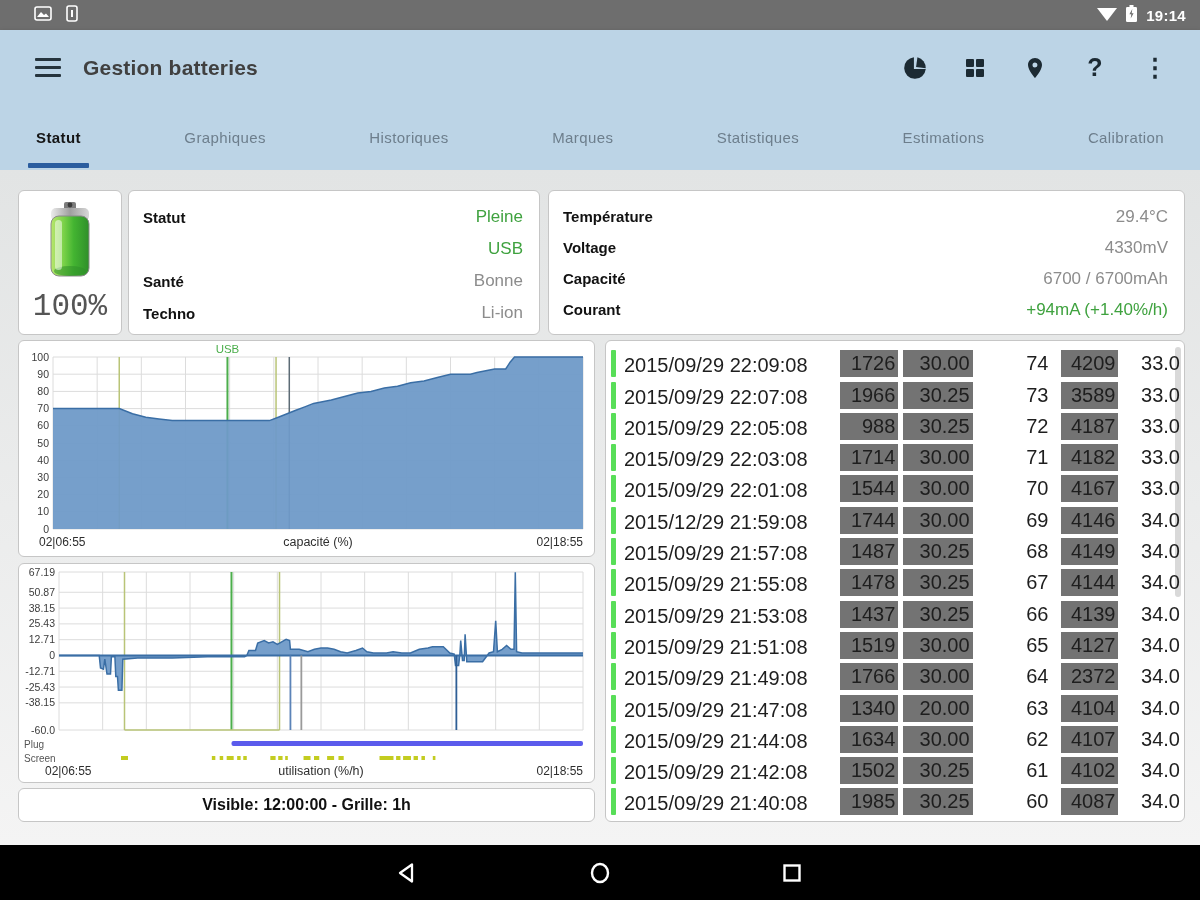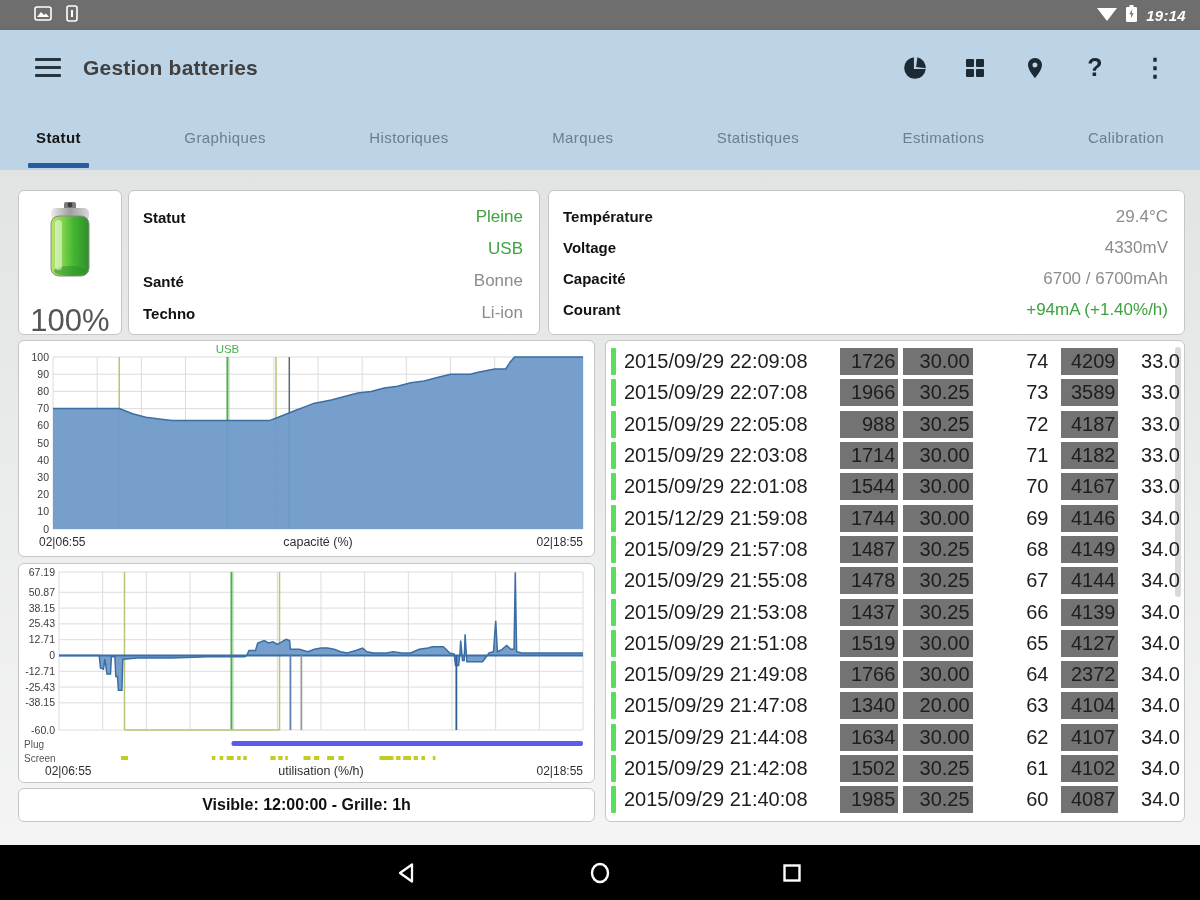--- a/index.html
+++ b/index.html
@@ -4,21 +4,21 @@
 <style>
   * { margin:0; padding:0; box-sizing:border-box; }
   html,body { background:#000; }
   .screen {
     position:relative; width:1200px; height:900px; overflow:hidden;
     font-family:"Liberation Sans", sans-serif; background:#ededed;
   }
   
   .statusbar {
     position:absolute; top:0; left:0; right:0; height:30px;
-    background:#6e6e6e; display:flex; align-items:center; color:#fff;font-style:italic;
+    background:#6e6e6e; display:flex; align-items:center; color:#fff;
   }
   .sb-left { display:flex; gap:14px; margin-left:34px; align-items:center; }
   .sb-right { margin-left:auto; display:flex; gap:9px; align-items:center; margin-right:14px; }
   .sb-time { font-size:15px; font-weight:bold; letter-spacing:.3px; }
   
   .header { position:absolute; top:30px; left:0; right:0; height:140px;
     background:#bcd4e6; box-shadow:0 2px 5px rgba(0,0,0,.25); }
   .appbar { height:75px; display:flex; align-items:center; }
   .hamburger { width:26px; margin-left:35px; cursor:pointer; }
   .hamburger div { height:3px; background:#26343d; margin:5px 0; border-radius:1px; }
@@ -31,36 +31,36 @@
   .tab { position:relative; display:flex; align-items:center; padding:0 14px;
     font-size:15px; color:#6d7e8c; letter-spacing:.4px; cursor:pointer; }
   .tab.active { color:#141414; font-weight:bold; }
   .tab.active::after { content:""; position:absolute; left:6px; right:6px; bottom:2px;
     height:5px; background:#2a5d9f; border-radius:1px; }
   
   .content { position:absolute; top:170px; left:0; right:0; bottom:55px;
     background:linear-gradient(#e2e4e4, #f4f4f4); }
   .card { position:absolute; background:#fff; border:1.5px solid #c6c6c6; border-radius:6px; }
   .battery-card { left:18px; top:20px; width:104px; height:145px; text-align:center; padding-top:8px; }
-  .battery-pct { font-size:31px; color:#555; margin-top:16px; }
+  .battery-pct { font-size:31px; color:#555; margin-top:2px;font-family:Liberation Mono, monospace; }
   .status-card { left:128px; top:20px; width:412px; height:145px; padding:10px 16px 8px 14px; }
   .info-card  { left:548px; top:20px; width:637px; height:145px; padding:10px 16px 8px 14px; }
   .kv { height:32px; display:flex; align-items:center; }
   .kv .k { font-size:15px; font-weight:bold; color:#111; }
   .kv .v { margin-left:auto; font-size:17px; }
   .v.gray { color:#8c8c8c; } .v.green { color:#3fa23f; }
   .info-card .kv { height:31px; }
   .chart1-card { left:18px; top:170px; width:577px; height:217px; overflow:hidden; }
   .chart2-card { left:18px; top:393px; width:577px; height:220px; overflow:hidden; }
   .visible-card { left:18px; top:618px; width:577px; height:34px;
     display:flex; align-items:center; justify-content:center;
     font-size:16px; font-weight:bold; color:#111; }
   
   .table-card { left:605px; top:170px; width:580px; height:482px; padding:5px 4px 4px 5px; overflow:hidden; }
-  .trow { position:relative; height:31.3px; display:flex; align-items:center; cursor:pointer; }
+  .trow { position:relative; height:31.3px; display:flex; align-items:flex-end; cursor:pointer; }
   .rowbar { width:5px; height:27px; background:#58de58; border-radius:1px; margin-right:8px; flex:none; }
   .cell { font-size:20px; color:#1e1e1e; white-space:nowrap; }
   .c-date { width:232px; text-align:left; }
   .c-num { text-align:right; line-height:27px; }
   .c-shade { background:#737373; }
   .c1 { width:62px; padding-right:3px; }
   .c2 { width:74px; margin-left:5px; padding-right:3px; }
   .c3 { width:62px; margin-left:18px; }
   .c4 { width:60px; margin-left:13px; padding-right:2px; }
   .c5 { width:52px; margin-left:14px; }

